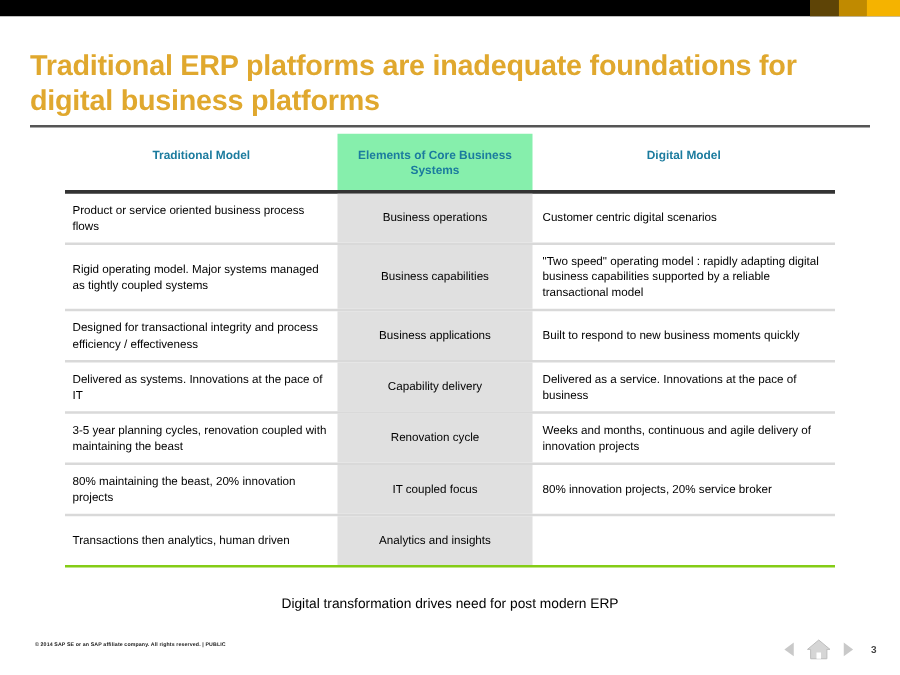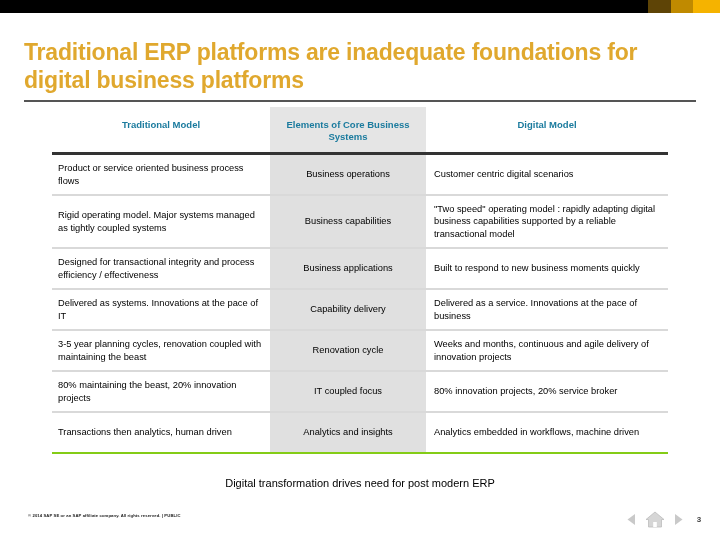--- a/index.html
+++ b/index.html
@@ -70,21 +70,21 @@
 
   
   .thead .tcell {
     color: #1b7b9e;
     font-weight: bold;
     font-size: 9.5px;
     text-align: center;
     padding: 12px 6px 9px 6px;
     line-height: 12px;
   }
-  .thead .c2 { background: #e5e5e5; }
+  .thead .c2 { background: #86efac; }
   .head-rule {
     width: 616px;
     height: 3px;
     background: #333333;
   }
 
   
   .tbody .trow { border-bottom: 2px solid #d9d9d9; }
   .tbody .trow:last-child { border-bottom: 2px solid #84cc16; }
   .tbody .tcell {
@@ -205,21 +205,20 @@
 
     <div class="trow r-h1">
       <div class="tcell c1">80% maintaining the beast, 20% innovation projects</div>
       <div class="tcell c2">IT coupled focus</div>
       <div class="tcell c3">80% innovation projects, 20% service broker</div>
     </div>
 
     <div class="trow r-h1">
       <div class="tcell c1">Transactions then analytics, human driven</div>
       <div class="tcell c2">Analytics and insights</div>
-      <div class="tcell c3">Analytics embedded in workflows, machine driven</div>
     </div>
 
   </div>
 </div>
 
 <div class="caption">Digital transformation drives need for post modern ERP</div>
 
 <div class="footer-copy">© 2014 SAP SE or an SAP affiliate company. All rights reserved.  |  PUBLIC</div>
 
 <div class="nav">

